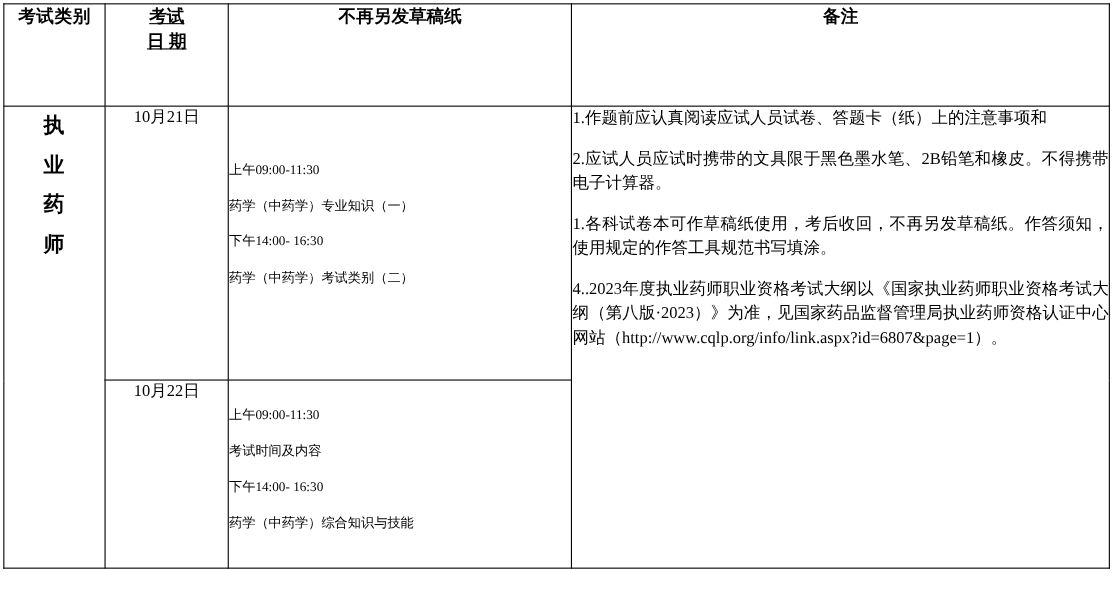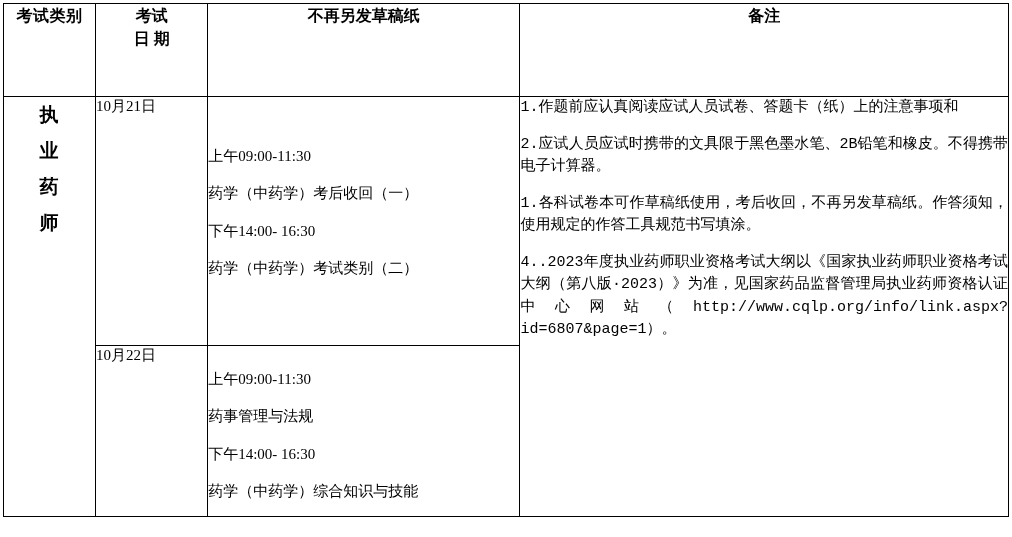--- a/index.html
+++ b/index.html
@@ -41,57 +41,57 @@
     height: 92px;
     padding: 4px 2px;
     line-height: 1.45;
   }
   .col-category { width: 92px; }
   .col-date     { width: 112px; }
   .col-content  { width: 312px; }
   .col-remark   { width: 488px; }
 
   th.head-category { letter-spacing: 0.5px; }
-  th.head-date .d-line { display: block; }
+  th.head-date .d-line { display: block; text-decoration: underline; }
 
   
   td.cell-category {
     text-align: center;
     vertical-align: middle;
     font-weight: bold;
     font-size: 19px;
     letter-spacing: 1px;
     line-height: 1.9;
   }
   td.cell-category .vchar { display: block; }
 
   td.cell-date {
+    text-align: center;
     vertical-align: middle;
     font-size: 15px;
   }
 
   td.cell-content {
-    font-size: 15px;
+    font-size: 12px;
     padding: 10px 8px 10px 12px;
     line-height: 1.55;
   }
   td.cell-content p {
     margin: 0 0 14px 0;
   }
   td.cell-content p:last-child { margin-bottom: 0; }
 
   td.cell-remark {
     font-size: 15px;
     padding: 12px 10px 10px 8px;
     line-height: 1.5;
   }
   td.cell-remark p {
     margin: 0 0 14px 0;
     text-align: justify;
-    font-family: Liberation Mono, monospace;
   }
   td.cell-remark p:last-child { margin-bottom: 0; }
 
   .row-1 td.cell-content { height: 248px; }
   .row-2 td.cell-content { height: 170px; }
   .r1-pad { padding-top: 48px; }
   .r2-pad { padding-top: 22px; }
 </style>
 </head>
 <body>
@@ -120,38 +120,38 @@
         <td class="cell-category" rowspan="2">
           <span class="vchar">执</span>
           <span class="vchar">业</span>
           <span class="vchar">药</span>
           <span class="vchar">师</span>
         </td>
         <td class="cell-date">10月21日</td>
         <td class="cell-content">
           <div class="r1-pad">
             <p>上午09:00-11:30</p>
-            <p>药学（中药学）考后收回（一）</p>
+            <p>药学（中药学）专业知识（一）</p>
             <p>下午14:00- 16:30</p>
             <p>药学（中药学）考试类别（二）</p>
           </div>
         </td>
         <td class="cell-remark" rowspan="2">
           <p>1.作题前应认真阅读应试人员试卷、答题卡（纸）上的注意事项和</p>
           <p>2.应试人员应试时携带的文具限于黑色墨水笔、2B铅笔和橡皮。不得携带电子计算器。</p>
           <p>1.各科试卷本可作草稿纸使用，考后收回，不再另发草稿纸。作答须知，使用规定的作答工具规范书写填涂。</p>
           <p>4..2023年度执业药师职业资格考试大纲以《国家执业药师职业资格考试大纲（第八版·2023）》为准，见国家药品监督管理局执业药师资格认证中心网站（http://www.cqlp.org/info/link.aspx?id=6807&amp;page=1）。</p>
         </td>
       </tr>
       <tr class="row-2">
         <td class="cell-date">10月22日</td>
         <td class="cell-content">
           <div class="r2-pad">
             <p>上午09:00-11:30</p>
-            <p>药事管理与法规</p>
+            <p>考试时间及内容</p>
             <p>下午14:00- 16:30</p>
             <p>药学（中药学）综合知识与技能</p>
           </div>
         </td>
       </tr>
     </tbody>
   </table>
 </div>
 
 </body></html>

